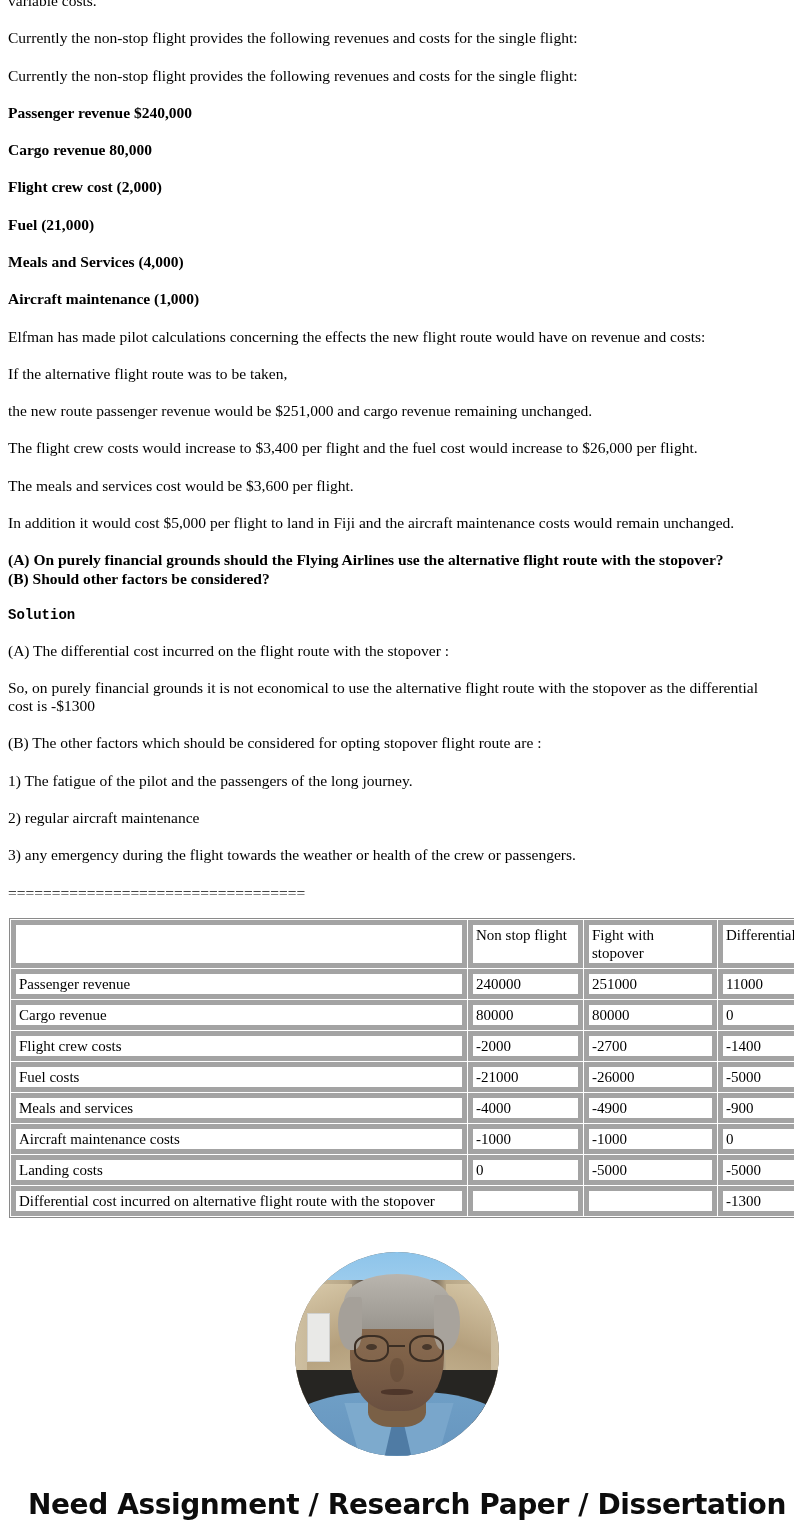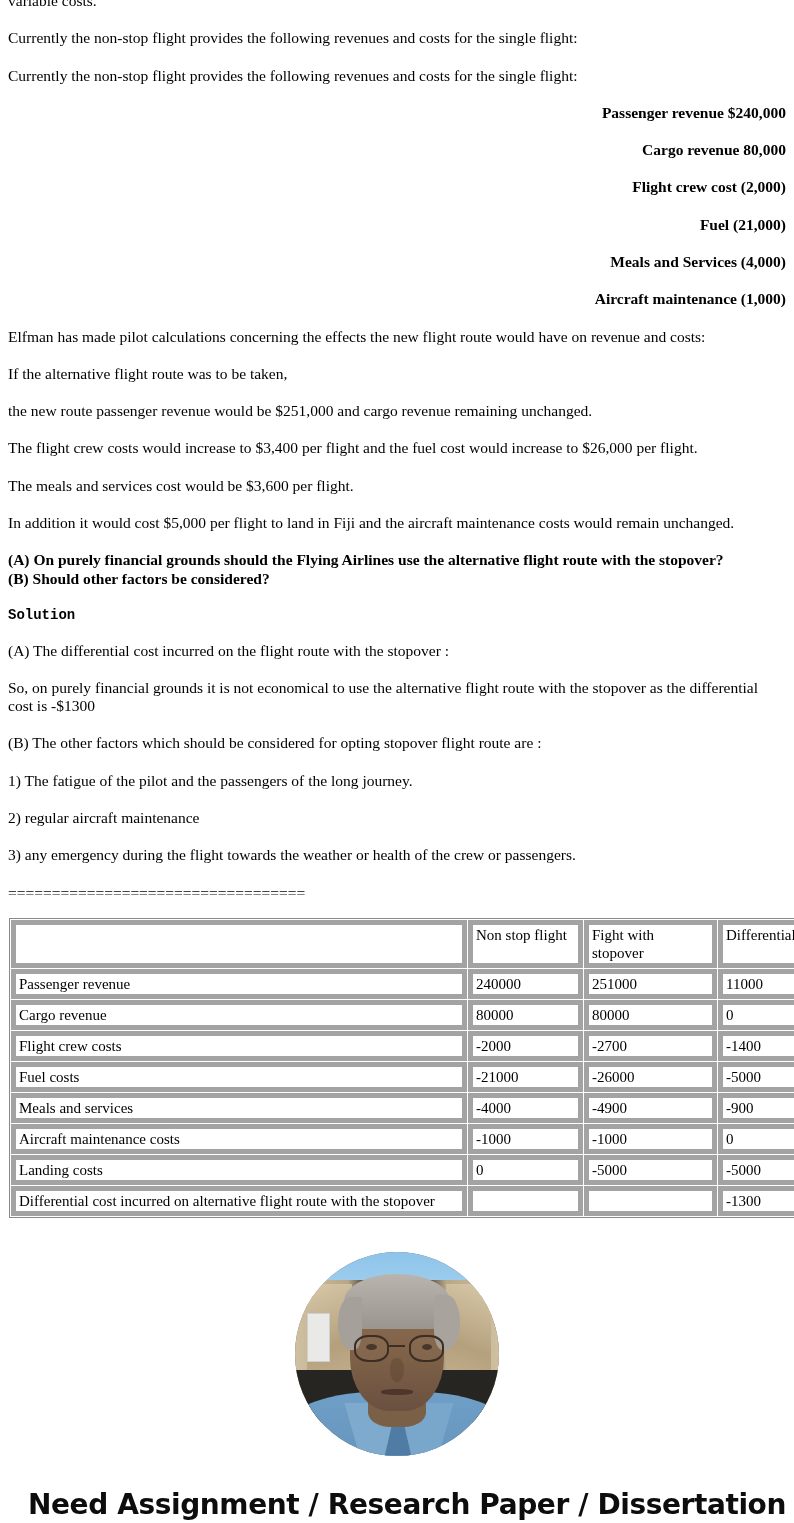--- a/index.html
+++ b/index.html
@@ -26,21 +26,20 @@
   p.para {
     font-size: 15.5px;
     line-height: 1.18;
     margin: 0 0 19px 0;
   }
   p.para.first {
     margin-top: -8px;
   }
   p.bold {
     font-weight: bold;
-    text-align: right;
   }
   p.question {
     font-weight: bold;
     font-size: 15.5px;
     line-height: 1.18;
     margin: 0 0 19px 0;
   }
   h3.solution {
     font-size: 14px;
     font-weight: bold;

